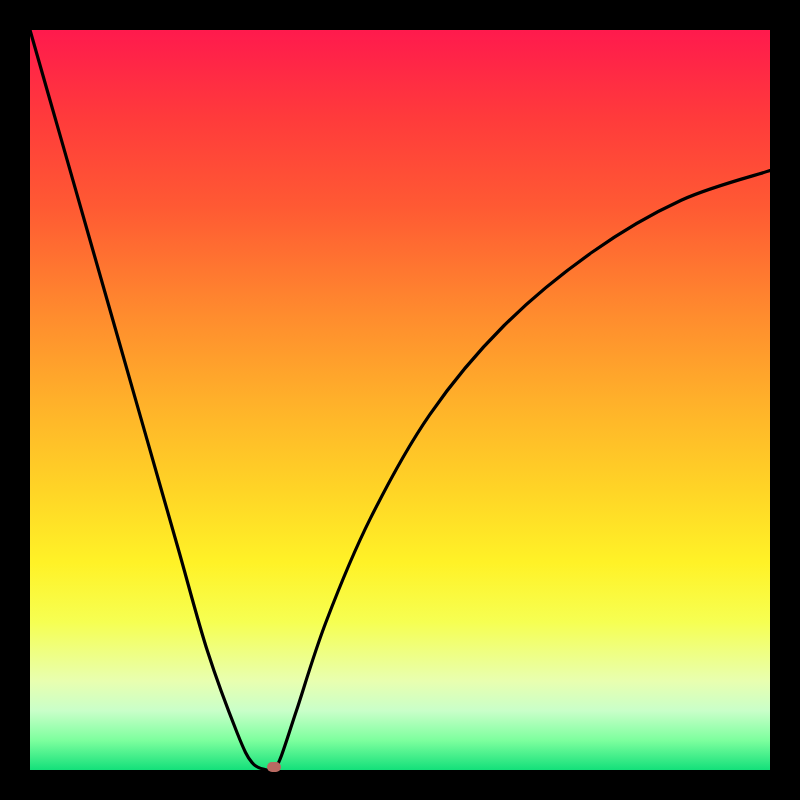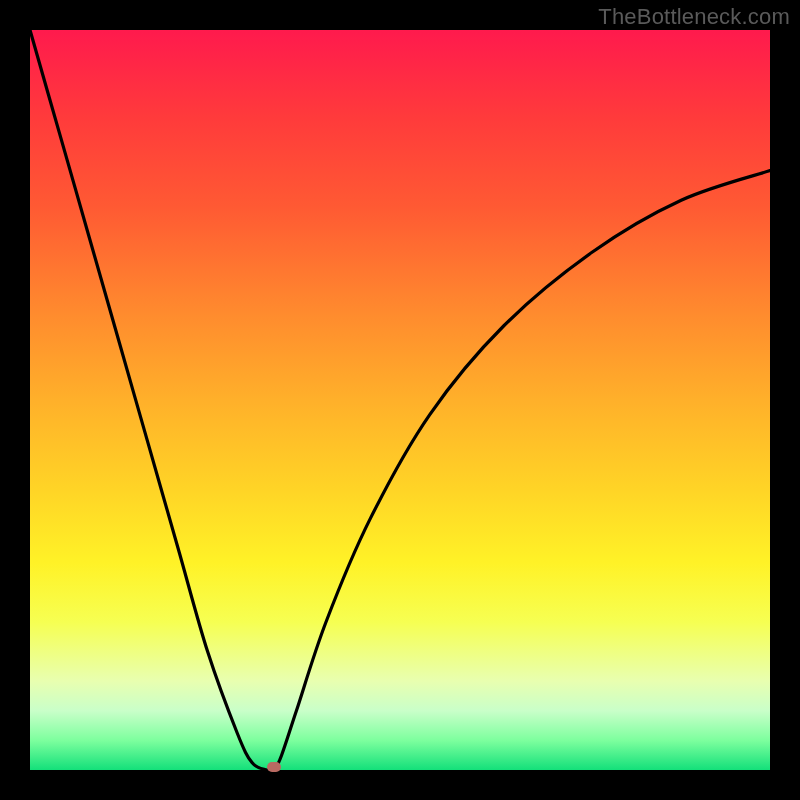--- a/index.html
+++ b/index.html
@@ -63,21 +63,20 @@
     width: 14px;
     height: 10px;
     border-radius: 5px;
     background: #b96a62;
   }
 </style>
 </head>
 <body>
 
 <div class="frame">
-  <div class="watermark">TheBottleneck.com</div>
 
   <div class="plot">
     <svg class="curve" viewBox="0 0 740 740" preserveAspectRatio="none">
       <path id="curve-path" fill="none" stroke="#000" stroke-width="3.2" stroke-linejoin="round" stroke-linecap="round" d="M 0.0 0.0 C 4.9 17.3, 19.7 69.1, 29.6 103.6 C 39.5 138.1, 49.3 172.7, 59.2 207.2 C 69.1 241.7, 78.9 276.3, 88.8 310.8 C 98.7 345.3, 108.5 379.9, 118.4 414.4 C 128.3 448.9, 138.1 483.5, 148.0 518.0 C 157.9 552.5, 167.7 590.8, 177.6 621.6 C 187.5 652.4, 199.8 684.5, 207.2 703.0 C 214.6 721.5, 217.1 726.4, 222.0 732.6 C 226.9 738.8, 233.1 738.8, 236.8 740.0 C 240.5 741.2, 241.7 742.5, 244.2 740.0 C 246.7 737.5, 247.9 735.1, 251.6 725.2 C 255.3 715.3, 259.0 703.0, 266.4 680.8 C 273.8 658.6, 283.7 624.1, 296.0 592.0 C 308.3 559.9, 323.1 522.9, 340.4 488.4 C 357.7 453.9, 377.4 416.9, 399.6 384.8 C 421.8 352.7, 446.5 323.1, 473.6 296.0 C 500.7 268.9, 532.8 243.0, 562.4 222.0 C 592.0 201.0, 621.6 183.8, 651.2 170.2 C 680.8 156.6, 725.2 145.5, 740.0 140.6"></path>
     </svg>
     <div id="marker" class="marker" style="left: 237.2px; top: 732px;"></div>
   </div>
 </div>
 
 </body></html>

